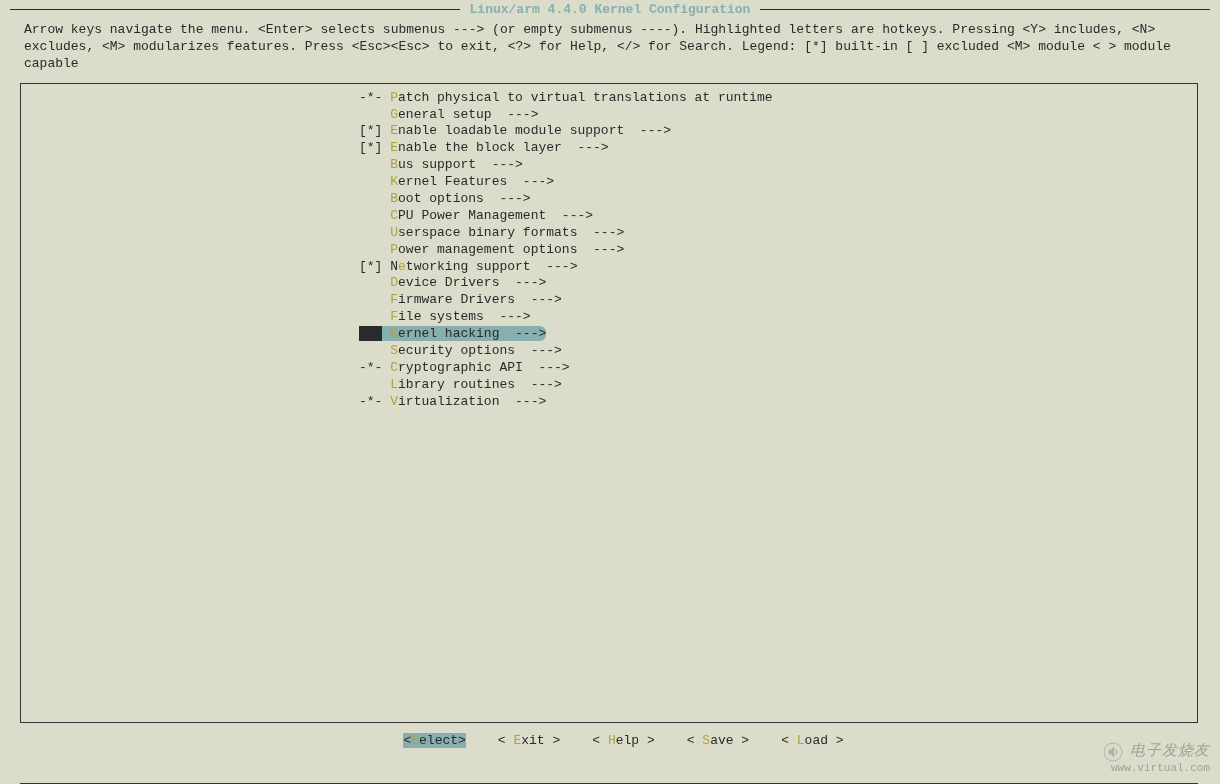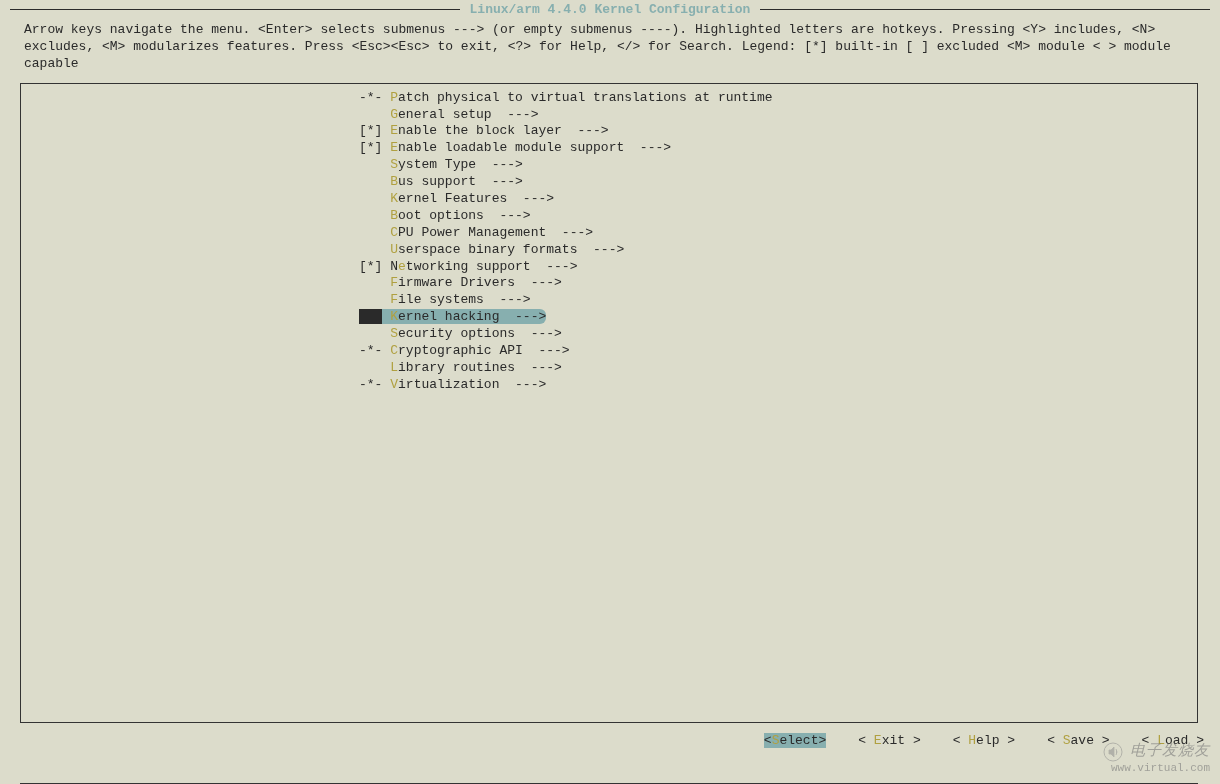--- a/index.html
+++ b/index.html
@@ -57,21 +57,21 @@
     .menu-item.selected .rowbg {
       background: #87afaf;
       color: #2a2a2a;
       border-radius: 6px;
     }
     .menu-item.selected .marker-sel {
       background: #2a2a2a;
     }
     .menu-inner { padding-left: 318px; }
     .bottom-bar {
-      text-align: right;
+      text-align: center;
       padding: 4px 0 6px 0;
       margin-left: 27px;
     }
     .bottom-bar .btn {
       display: inline-block;
       margin: 0 16px;
       cursor: pointer;
     }
     .bottom-bar .btn .hotkey { color: #b0a040; }
     .bottom-bar .btn.selected { background: #87afaf; }
@@ -105,29 +105,30 @@
   </div>
 
   <div class="help-text">
     <span>Arrow keys navigate the menu.  &lt;Enter&gt; selects submenus ---&gt; (or empty submenus ----).  Highlighted letters are hotkeys.  Pressing &lt;Y&gt; includes, &lt;N&gt; excludes, &lt;M&gt; modularizes features.  Press &lt;Esc&gt;&lt;Esc&gt; to exit, &lt;?&gt; for Help, &lt;/&gt; for Search.  Legend: [*] built-in  [ ] excluded  &lt;M&gt; module  &lt; &gt; module capable</span>
   </div>
 
   <div class="menu-container">
     <div class="menu-inner" id="menu-inner">
         <div class="menu-item">-*- <span class="hotkey">P</span>atch physical to virtual translations at runtime</div>
         <div class="menu-item">&nbsp;&nbsp;&nbsp; <span class="hotkey">G</span>eneral setup  ---&gt;</div>
+        <div class="menu-item">[*] <span class="hotkey">E</span>nable loadable module support  ---&gt;</div>
         <div class="menu-item">[*] <span class="hotkey">E</span>nable the block layer  ---&gt;</div>
-        <div class="menu-item">[*] <span class="hotkey">E</span>nable loadable module support  ---&gt;</div>
-        <div class="menu-item">&nbsp;&nbsp;&nbsp; <span class="hotkey">S</span>ystem Type  ---&gt;</div>
         <div class="menu-item">&nbsp;&nbsp;&nbsp; <span class="hotkey">B</span>us support  ---&gt;</div>
         <div class="menu-item">&nbsp;&nbsp;&nbsp; <span class="hotkey">K</span>ernel Features  ---&gt;</div>
         <div class="menu-item">&nbsp;&nbsp;&nbsp; <span class="hotkey">B</span>oot options  ---&gt;</div>
         <div class="menu-item">&nbsp;&nbsp;&nbsp; <span class="hotkey">C</span>PU Power Management  ---&gt;</div>
         <div class="menu-item">&nbsp;&nbsp;&nbsp; <span class="hotkey">U</span>serspace binary formats  ---&gt;</div>
+        <div class="menu-item">&nbsp;&nbsp;&nbsp; <span class="hotkey">P</span>ower management options  ---&gt;</div>
         <div class="menu-item">[*] N<span class="hotkey">e</span>tworking support  ---&gt;</div>
+        <div class="menu-item">&nbsp;&nbsp;&nbsp; <span class="hotkey">D</span>evice Drivers  ---&gt;</div>
         <div class="menu-item">&nbsp;&nbsp;&nbsp; <span class="hotkey">F</span>irmware Drivers  ---&gt;</div>
         <div class="menu-item">&nbsp;&nbsp;&nbsp; <span class="hotkey">F</span>ile systems  ---&gt;</div>
         <div class="menu-item selected"><span class="rowbg"><span class="marker-sel">&nbsp;&nbsp;&nbsp;</span> <span class="hotkey">K</span>ernel hacking  ---&gt;</span></div>
         <div class="menu-item">&nbsp;&nbsp;&nbsp; <span class="hotkey">S</span>ecurity options  ---&gt;</div>
         <div class="menu-item">-*- <span class="hotkey">C</span>ryptographic API  ---&gt;</div>
         <div class="menu-item">&nbsp;&nbsp;&nbsp; <span class="hotkey">L</span>ibrary routines  ---&gt;</div>
         <div class="menu-item">-*- <span class="hotkey">V</span>irtualization  ---&gt;</div>
       </div>
   </div>
 

